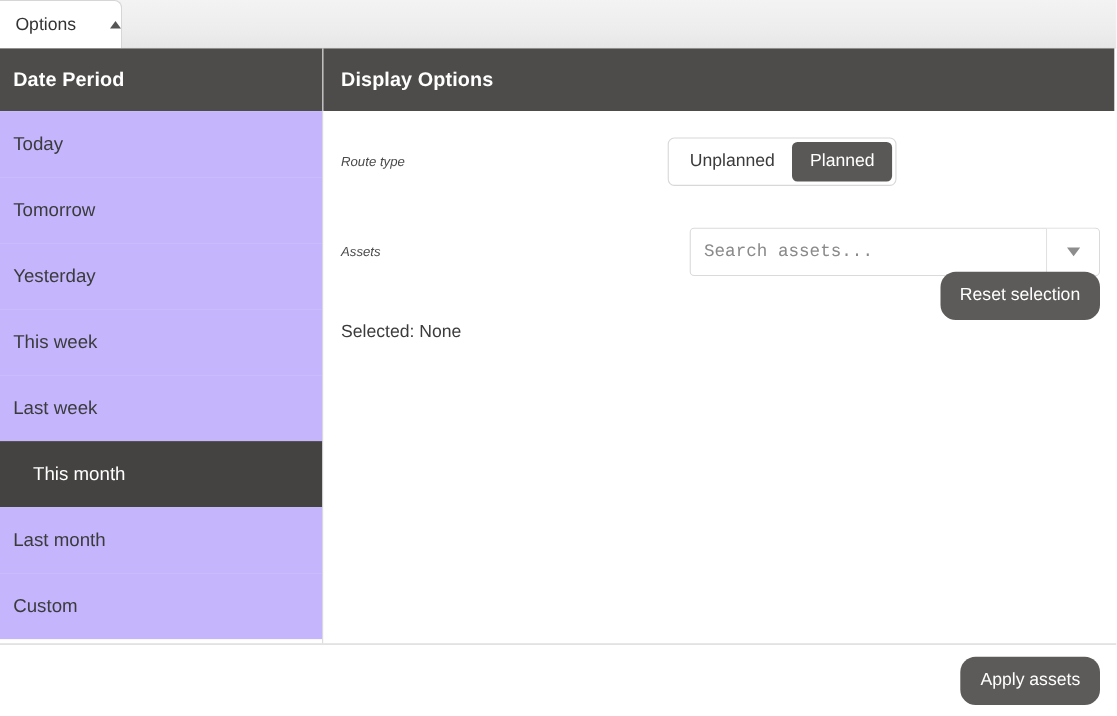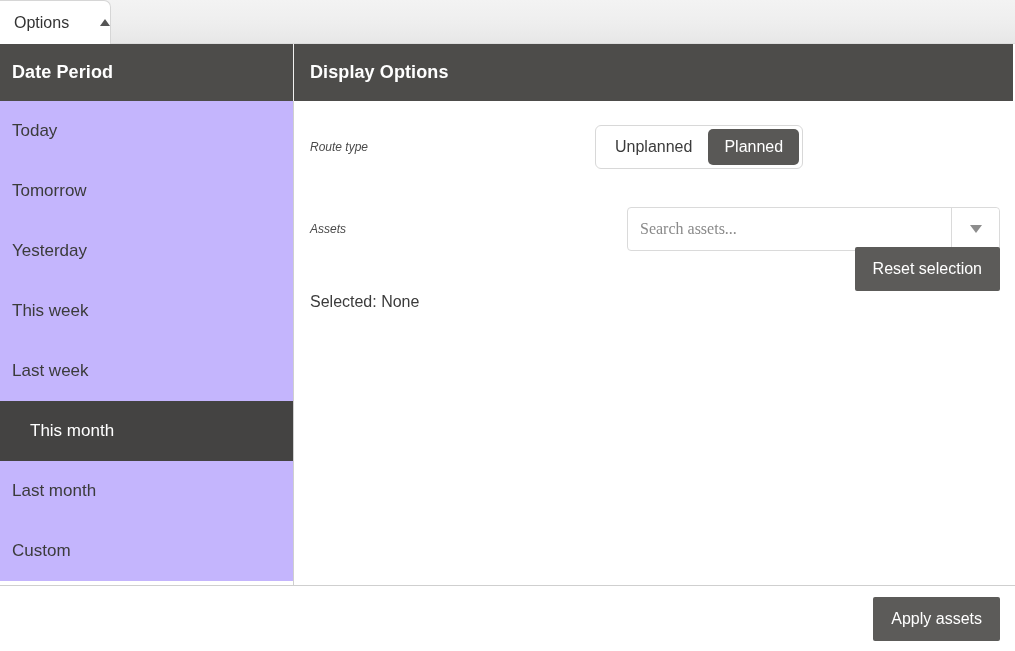--- a/index.html
+++ b/index.html
@@ -142,20 +142,21 @@
 
   
   .toggle-group {
     display: inline-flex;
     align-items: center;
     background: #ffffff;
     border: 1px solid #d8d8d8;
     border-radius: 6px;
     padding: 3px;
     height: 44px;
+    margin-left: 12px;
   }
   .toggle-btn {
     height: 36px;
     padding: 0 16px;
     display: flex;
     align-items: center;
     justify-content: center;
     font-size: 16px;
     color: #3b3b3b;
     background: transparent;
@@ -181,21 +182,21 @@
     width: 406px;
   }
   .search-input {
     flex: 1;
     border: none;
     outline: none;
     padding: 0 12px;
     font-size: 16px;
     color: #3b3b3b;
     background: transparent;
-    font-family: Liberation Serif, serif;
+    font-family: Liberation Mono, monospace;
     border-top-left-radius: 4px;
     border-bottom-left-radius: 4px;
   }
   .search-input::placeholder { color: #8a8a8a; }
   .search-drop {
     width: 48px;
     border-left: 1px solid #dadada;
     display: flex;
     align-items: center;
     justify-content: center;
@@ -209,21 +210,21 @@
     border-left: 6px solid transparent;
     border-right: 6px solid transparent;
     border-top: 8px solid #8d8d8d;
   }
 
   
   .btn-dark {
     background: #5c5b59;
     color: #ffffff;
     border: none;
-    border-radius: 2px;
+    border-radius: 14px;
     font-size: 16px;
     font-family: "Liberation Sans", sans-serif;
     cursor: pointer;
     height: 44px;
     padding: 0 18px;
     white-space: nowrap;
   }
 
   .btn-reset {
     position: absolute;

